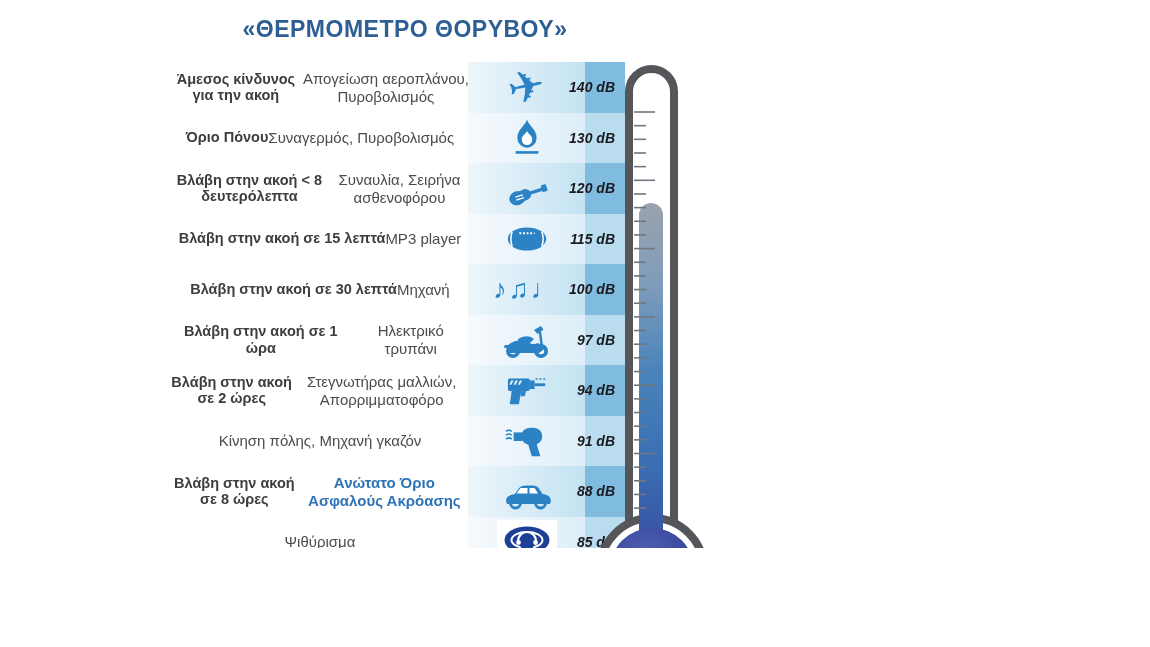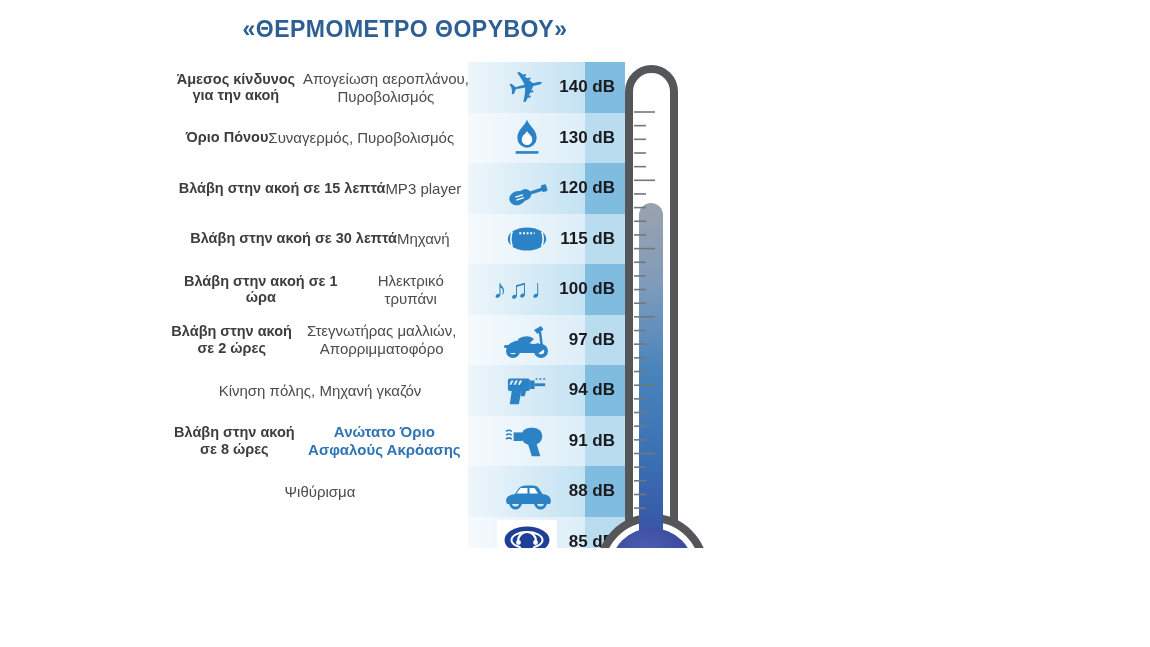--- a/index.html
+++ b/index.html
@@ -19,21 +19,21 @@
   
   .bandcol{position:absolute;top:62px;left:468px;width:157px;}
   .band{height:var(--rh);display:flex;position:relative;}
   .band .icell{width:117px;display:flex;align-items:center;justify-content:center;}
   .band.odd  .icell{background:linear-gradient(90deg,#eef6fb 0%,#c3e2f2 100%);}
   .band.even .icell{background:linear-gradient(90deg,#f6fafd 0%,#ddeef8 100%);}
   .band .strip{width:40px;}
   .band.odd  .strip{background:#7fbcdf;}
   .band.even .strip{background:#b9ddef;}
   .band .db{position:absolute;right:10px;top:50%;transform:translateY(-50%);
-            font-size:17px;font-weight:bold;color:var(--c-db);white-space:nowrap;}
+            font-size:14px;font-weight:bold;color:var(--c-db);white-space:nowrap;font-style:italic;}
   .glyph{color:var(--c-icon);font-size:38px;line-height:1;}
   .glyph.plane{transform:rotate(-12deg);font-size:44px;}
   .notes{font-size:27px;letter-spacing:2px;}
   .logo-bg{background:#fff;padding:3px 5px;}
   
   .f-blue{fill:var(--c-icon);} .f-white{fill:#fff;} .f-navy{fill:var(--c-logo);}
   .s-blue{stroke:var(--c-icon);fill:none;} .s-white{stroke:#fff;fill:none;}
   .s-ear{stroke:#5ba8d0;fill:none;}
   .thermo{position:absolute;left:595px;top:58px;}
 </style>
@@ -45,20 +45,24 @@
   <div class="title">«ΘΕΡΜΟΜΕΤΡΟ ΘΟΡΥΒΟΥ»</div>
 
   <div class="textcol">
     <div class="trow">
       <div class="lbl">Άμεσος κίνδυνος για την ακοή</div>
       <div class="sub">Απογείωση αεροπλάνου, Πυροβολισμός</div>
     </div>
     <div class="trow">
       <div class="lbl">Όριο Πόνου</div>
       <div class="sub">Συναγερμός, Πυροβολισμός</div>
+    </div>
+    <div class="trow">
+      <div class="lbl">Βλάβη στην ακοή &lt; 8 δευτερόλεπτα</div>
+      <div class="sub">Συναυλία, Σειρήνα ασθενοφόρου</div>
     </div>
     <div class="trow">
       <div class="lbl">Βλάβη στην ακοή σε 15 λεπτά</div>
       <div class="sub">MP3 player</div>
     </div>
     <div class="trow">
       <div class="lbl">Βλάβη στην ακοή σε 30 λεπτά</div>
       <div class="sub">Μηχανή</div>
     </div>
     <div class="trow">

